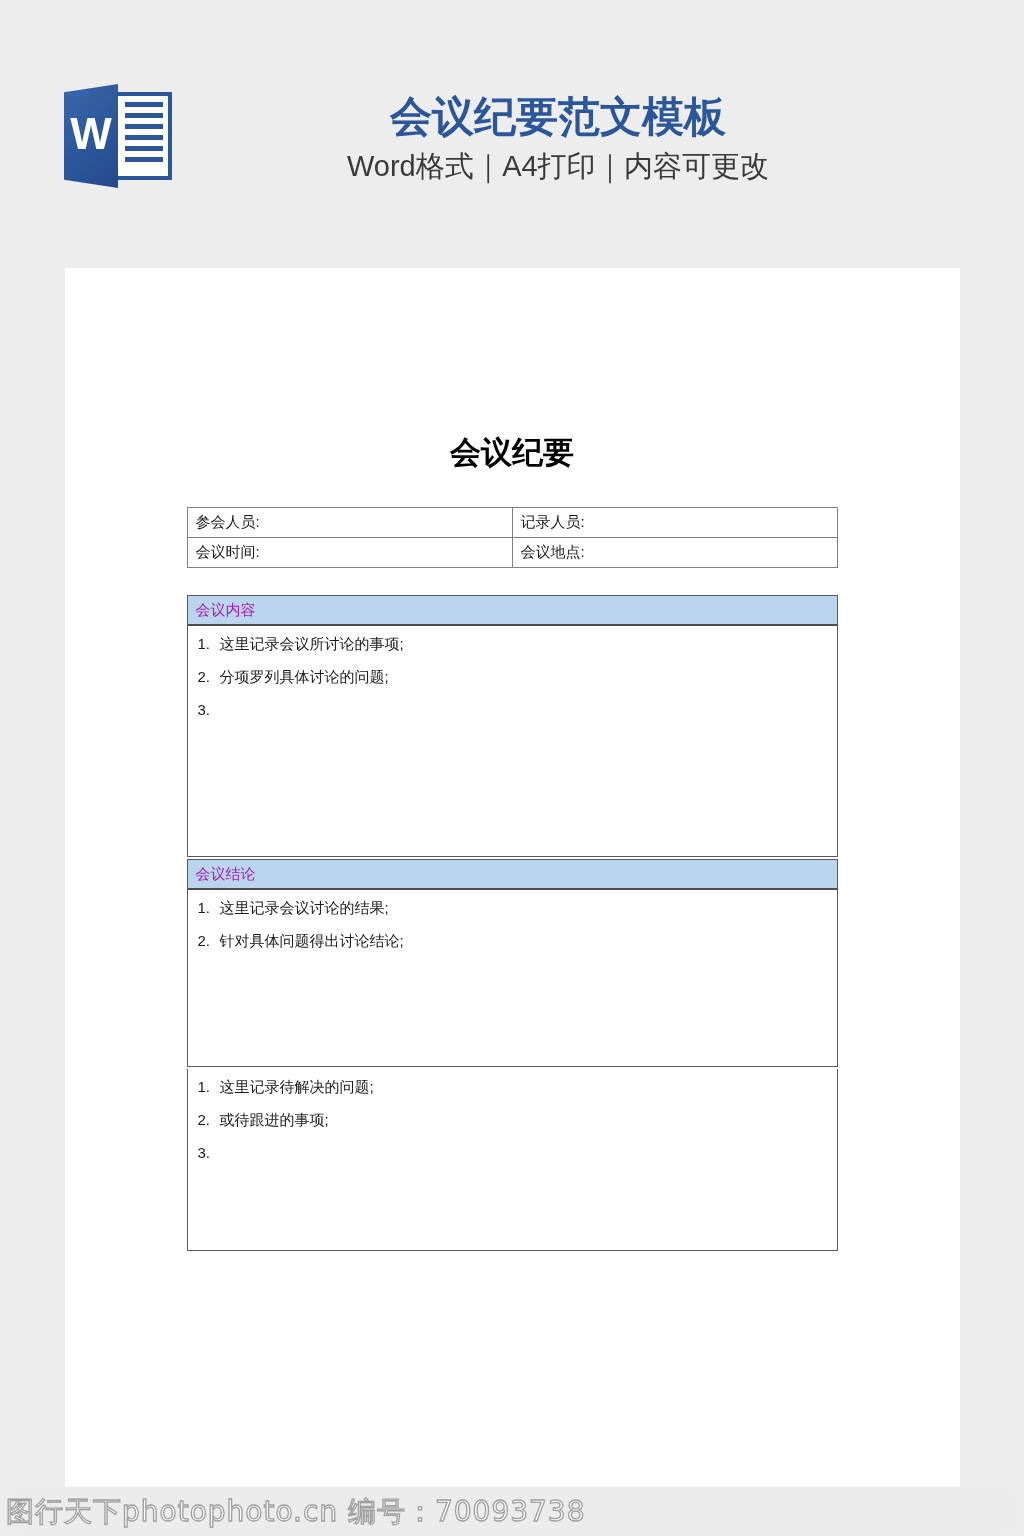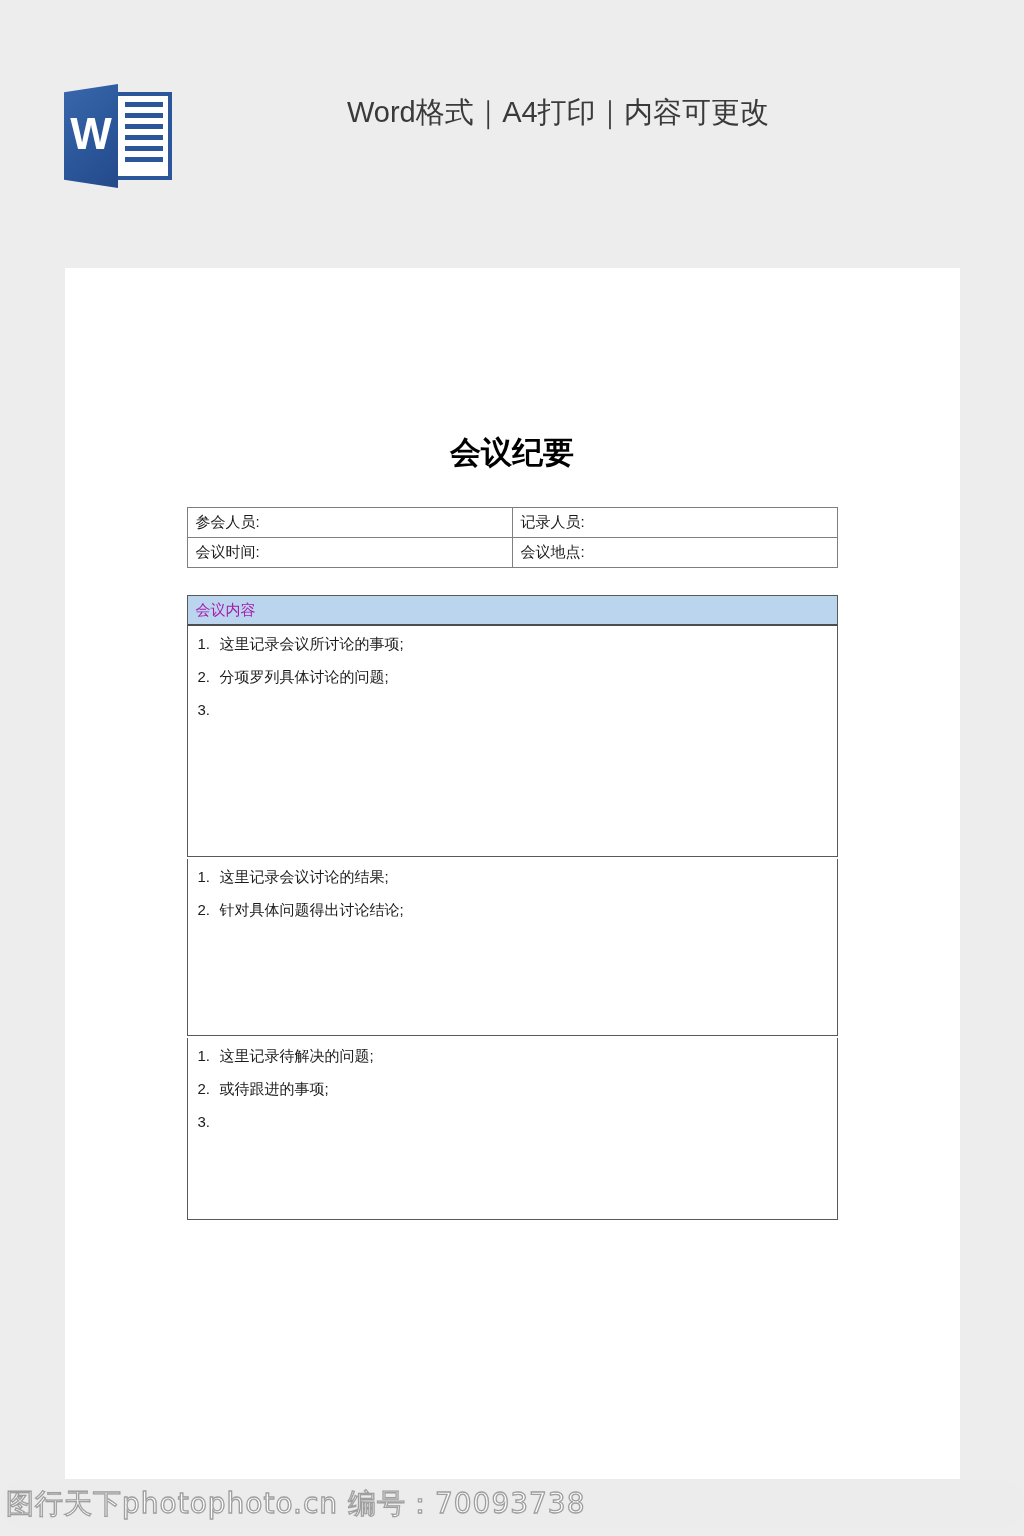--- a/index.html
+++ b/index.html
@@ -105,21 +105,21 @@
   .li {
     display: flex; align-items: flex-start;
     height: 33px; font-size: 15px; line-height: 22px;
     padding-left: 10px;
   }
   .li .num { width: 22px; flex: 0 0 22px; }
   .li .txt { flex: 1; }
 
   
   .footer-strip {
-    position: absolute; left: 0; bottom: 8px;
+    position: absolute; left: 0; bottom: 0;
     width: 1024px; height: 49px;
     background: #ececec;
     display: flex; align-items: center; border-radius: 24px;
   }
   .watermark {
     font-size: 28px;
     font-family: "DejaVu Sans", "Liberation Sans", sans-serif;
     color: #ffffff;
     -webkit-text-stroke: 1.3px #9f9f9f;
     text-shadow: 0 0 1px #aaaaaa;
@@ -139,20 +139,21 @@
       <div class="line"></div>
       <div class="line"></div>
       <div class="line"></div>
       <div class="line"></div>
     </div>
     <div class="panel">
       <span class="w">W</span>
     </div>
   </div>
   <div class="header-text">
+    <div class="header-title">会议纪要范文模板</div>
     <div class="header-subtitle">Word格式｜A4打印｜内容可更改</div>
   </div>
 </div>
 
 <div class="page">
   <div class="page-content">
 
     <div class="doc-title">会议纪要</div>
 
     <table class="info-table">
@@ -180,20 +181,21 @@
           <span class="txt">分项罗列具体讨论的问题;</span>
         </div>
         <div class="li">
           <span class="num">3.</span>
           <span class="txt"></span>
         </div>
       </div>
     </div>
 
     <div class="section">
+      <div class="sec-header">会议结论</div>
       <div class="sec-body h2">
         <div class="li">
           <span class="num">1.</span>
           <span class="txt">这里记录会议讨论的结果;</span>
         </div>
         <div class="li">
           <span class="num">2.</span>
           <span class="txt">针对具体问题得出讨论结论;</span>
         </div>
       </div>

